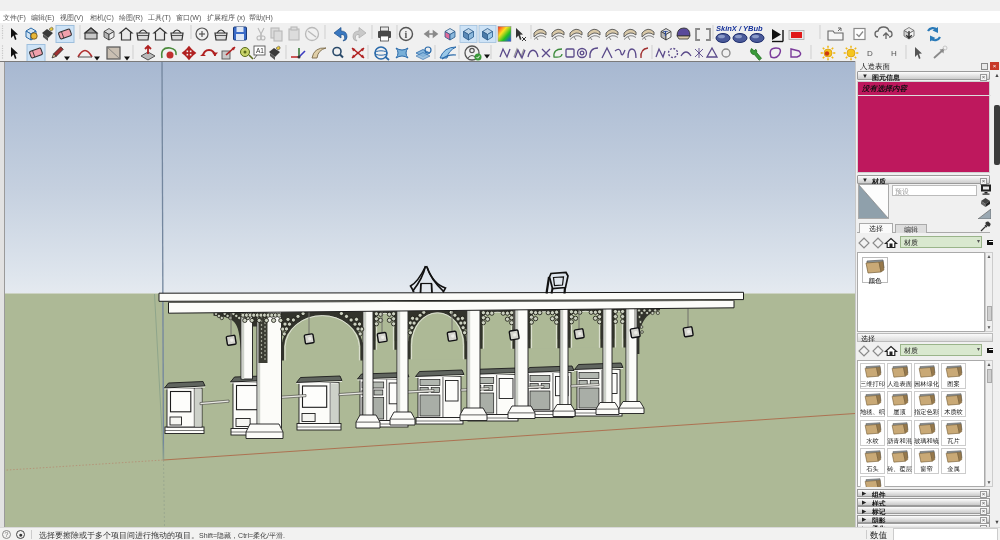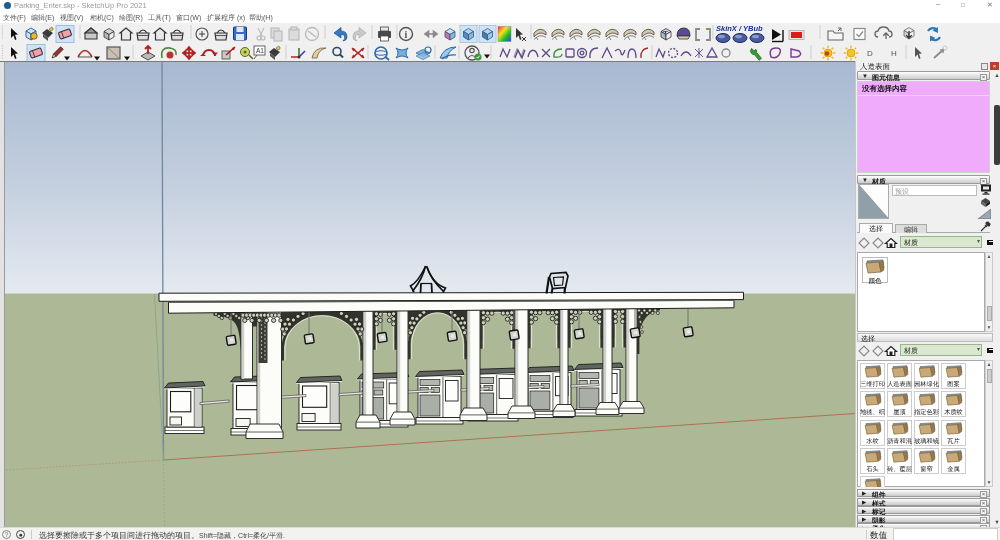--- a/index.html
+++ b/index.html
@@ -14,27 +14,20 @@
   #toolbars { position:absolute; left:0; top:23px; width:1000px; height:38px; background:#f0f0f0; }
   #viewport { position:absolute; left:0; top:61px; width:855px; height:466px; }
   #rpanel { position:absolute; left:855px; top:61px; width:145px; height:466px; background:#f0f0f0; font-size:7px; }
   #statusbar { position:absolute; left:0; top:527px; width:1000px; height:13px; background:#f2f2f1; border-top:1px solid #d9d9d9; }
   #statusbar .stext { position:absolute; left:39px; top:2px; font-size:8px; color:#333; }
   #statusbar .s2 { font-size:7px; color:#444; }
 </style>
 </head>
 <body>
 <div id="app">
-  <div id="titlebar">
-    <div class="logo"></div>
-    <div class="ttext">Parking_Enter.skp - SketchUp Pro 2021</div>
-    <div class="winbtn" style="left:936px;top:-1px;">–</div>
-    <div class="winbtn" style="left:961px; font-size:6.5px; top:1px;">□</div>
-    <div class="winbtn" style="left:987px;font-size:7px;top:1px;">✕</div>
-  </div>
   <div id="menubar">
     <div class="mitem" style="left:3px;">文件(F)</div>
     <div class="mitem" style="left:31px;">编辑(E)</div>
     <div class="mitem" style="left:60px;">视图(V)</div>
     <div class="mitem" style="left:90px;">相机(C)</div>
     <div class="mitem" style="left:119px;">绘图(R)</div>
     <div class="mitem" style="left:148px;">工具(T)</div>
     <div class="mitem" style="left:176px;">窗口(W)</div>
     <div class="mitem" style="left:207px;">扩展程序 (x)</div>
     <div class="mitem" style="left:249px;">帮助(H)</div>
@@ -794,21 +787,21 @@
   <div id="rpanel">
       <div style="position:absolute;left:0;top:0;width:145px;height:466px;background:#f0f0f0;border-left:1px solid #c8c8c8;overflow:hidden;">
         <div style="position:absolute;left:4px;top:1px;font-size:7.5px;color:#222;">人造表面</div>
         <div style="position:absolute;left:125px;top:2px;width:7px;height:7px;border:1px solid #888;background:#e8e8e8;"></div>
         <div style="position:absolute;left:134px;top:1px;width:9px;height:8px;background:#c83a2a;color:#fff;font-size:6px;text-align:center;line-height:8px;">×</div>
         <div style="position:absolute;left:1px;top:10px;width:133px;height:9px;background:linear-gradient(#fdfdfd,#cccccc);border:1px solid #9a9a9a;border-radius:1px;">
           <span style="position:absolute;left:4px;top:1px;font-size:6px;color:#222;">▼</span>
           <span style="position:absolute;left:14px;top:0.5px;font-size:7px;font-weight:bold;color:#111;">图元信息</span>
           <span style="position:absolute;right:2px;top:1px;"><span style="display:inline-block;width:7px;height:7px;border:1px solid #999;background:#f5f5f5;font-size:6px;line-height:5px;text-align:center;color:#555;">×</span></span>
         </div>
-        <div style="position:absolute;left:1px;top:20px;width:133px;height:92px;background:#f0abfc;border:1px solid #d0d0d0;">
+        <div style="position:absolute;left:1px;top:20px;width:133px;height:92px;background:#be185d;border:1px solid #d0d0d0;font-style:italic;">
           <div style="position:absolute;left:4px;top:2px;font-size:7.5px;font-weight:bold;color:#111;">没有选择内容</div>
           <div style="position:absolute;left:0;top:13px;width:133px;height:1px;background:#ddd;"></div>
         </div>
         <div style="position:absolute;left:1px;top:114px;width:133px;height:9px;background:linear-gradient(#fdfdfd,#cccccc);border:1px solid #9a9a9a;border-radius:1px;">
           <span style="position:absolute;left:4px;top:1px;font-size:6px;color:#222;">▼</span>
           <span style="position:absolute;left:14px;top:0.5px;font-size:7px;font-weight:bold;color:#111;">材质</span>
           <span style="position:absolute;right:2px;top:1px;"><span style="display:inline-block;width:7px;height:7px;border:1px solid #999;background:#f5f5f5;font-size:6px;line-height:5px;text-align:center;color:#555;">×</span></span>
         </div>
         <div style="position:absolute;left:2px;top:123px;width:31px;height:35px;background:#fff;border:1px solid #aaa;"><svg width="29" height="33">
             <polygon points="0,0 29,33 0,33" fill="#8fa0ab"></polygon>

